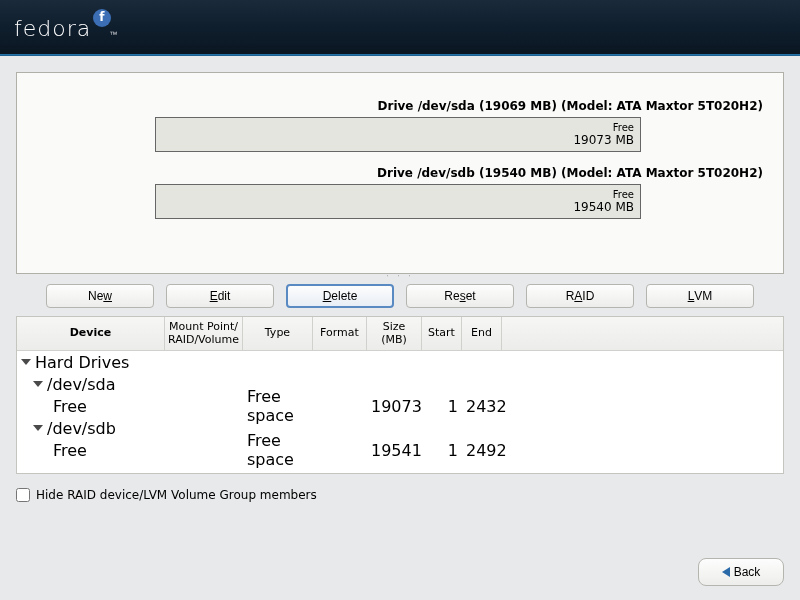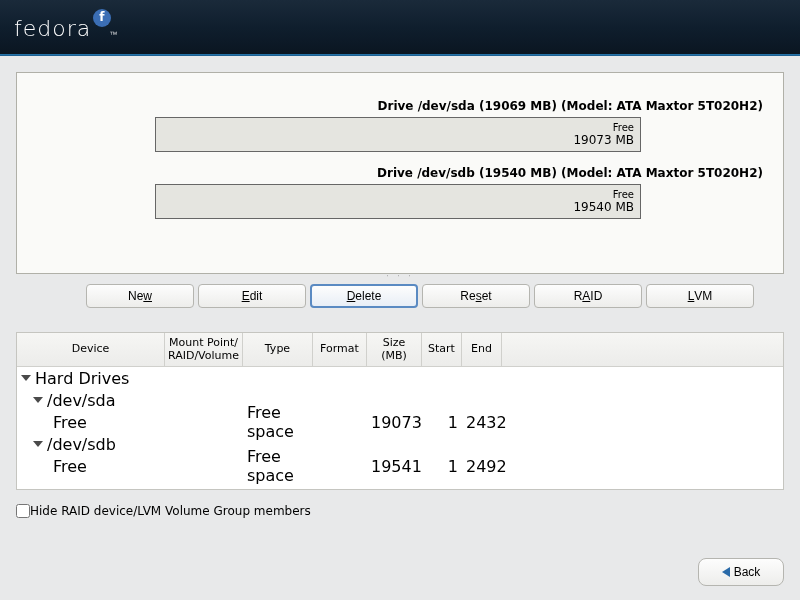--- a/index.html
+++ b/index.html
@@ -14,30 +14,30 @@
 
 .content { padding: 16px; }
 
 .drives-panel { background: #fafaf8; border: 1px solid #b0b0a8; padding: 26px 20px 40px 20px; margin-bottom: 10px; text-align: right; }
 .drive-block { margin-left: 118px; margin-bottom: 14px; }
 .drive-title { font-weight: bold; font-size: 12px; margin-bottom: 4px; }
 .drive-bar { border: 1px solid #666; background: #e5e5e0; padding: 4px 6px; width: 486px; }
 .drive-bar .ln1 { font-size: 10px; }
 .drive-bar .ln2 { font-size: 12px; }
 
-.btn-row { display: flex; gap: 4px; margin: 10px 0 24px 0; justify-content: flex-end; padding: 0 30px; position: relative; }
+.btn-row { display: flex; gap: 4px; margin: 10px 0 8px 0; justify-content: space-between; padding: 0 30px; position: relative; }
 .btn-row::before { content: "· · ·"; position: absolute; top: -12px; left: 50%; transform: translateX(-50%); color: #aaa; letter-spacing: 3px; font-size: 8px; }
 .btn { background: linear-gradient(180deg, #fdfdfd, #ededeb); border: 1px solid #b5b5b0; border-radius: 4px; height: 24px; width: 108px; font-size: 12px; cursor: pointer; display: flex; align-items: center; justify-content: center; }
 .btn.focused { border: 2px solid #5a8ac2; background: linear-gradient(180deg, #fdfdfd, #e8eef6); }
 .btn .ul { text-decoration: underline; }
 
 .table-wrap { border: 1px solid #c5c5c0; background: #fff; height: 158px; }
 .thead { display: flex; background: linear-gradient(180deg, #f6f6f4, #ececea); border-bottom: 1px solid #d0d0cc; font-size: 11px; }
 .th { padding: 4px 4px; border-right: 1px solid #d0d0cc; text-align: center; display: flex; align-items: center; justify-content: center; line-height: 1.15; }
-.th.device { width: 148px; }
+.th.device { width: 148px; font-weight: bold; }
 .th.mount { width: 78px; }
 .th.type { width: 70px; }
 .th.format { width: 54px; }
 .th.size { width: 55px; }
 .th.start { width: 40px; }
 .th.end { width: 40px; }
 .th.rest { flex: 1; border-right: none; }
 
 .tbody { font-size: 16px; }
 .row { display: flex; height: 22px; align-items: center; }
@@ -46,21 +46,21 @@
 .cell.mount { width: 78px; }
 .cell.type { width: 70px; }
 .cell.format { width: 54px; }
 .cell.size { width: 55px; text-align: center; }
 .cell.start { width: 40px; text-align: right; }
 .cell.end { width: 40px; text-align: right; }
 .tri { display: inline-block; width: 0; height: 0; border-left: 5px solid transparent; border-right: 5px solid transparent; border-top: 6px solid #4a4a4a; margin-right: 4px; }
 .ind1 { padding-left: 16px; }
 .ind2 { padding-left: 36px; }
 
-.hide-raid { margin-top: 14px; display: flex; align-items: center; font-size: 12px; }
+.hide-raid { margin-top: 14px; display: flex; align-items: center; gap: 6px; font-size: 12px; }
 .hide-raid input { width: 14px; height: 14px; }
 
 .nav-row { position: absolute; bottom: 14px; right: 16px; display: flex; gap: 10px; }
 .nav-btn { background: linear-gradient(180deg, #fdfdfd, #ededeb); border: 1px solid #b5b5b0; border-radius: 8px; height: 28px; width: 86px; font-size: 12px; cursor: pointer; display: flex; align-items: center; justify-content: center; gap: 4px; }
 .arrow-left { width: 0; height: 0; border-top: 5px solid transparent; border-bottom: 5px solid transparent; border-right: 8px solid #2a6aa8; }
 .arrow-right { width: 0; height: 0; border-top: 5px solid transparent; border-bottom: 5px solid transparent; border-left: 8px solid #2a6aa8; }
 </style>
 </head>
 <body>
 

